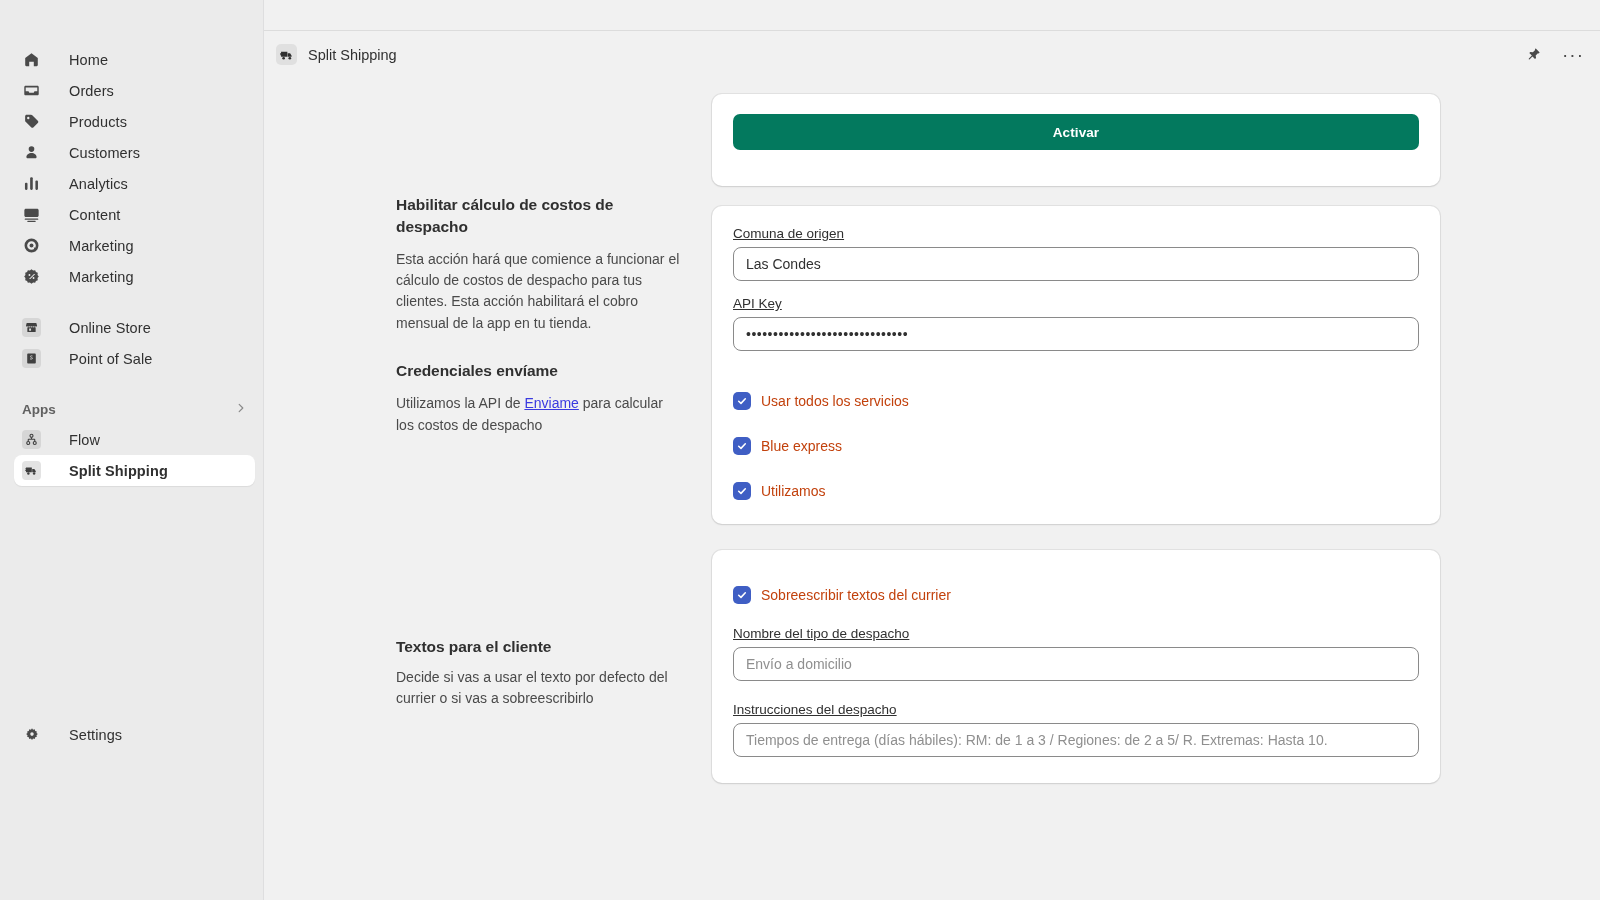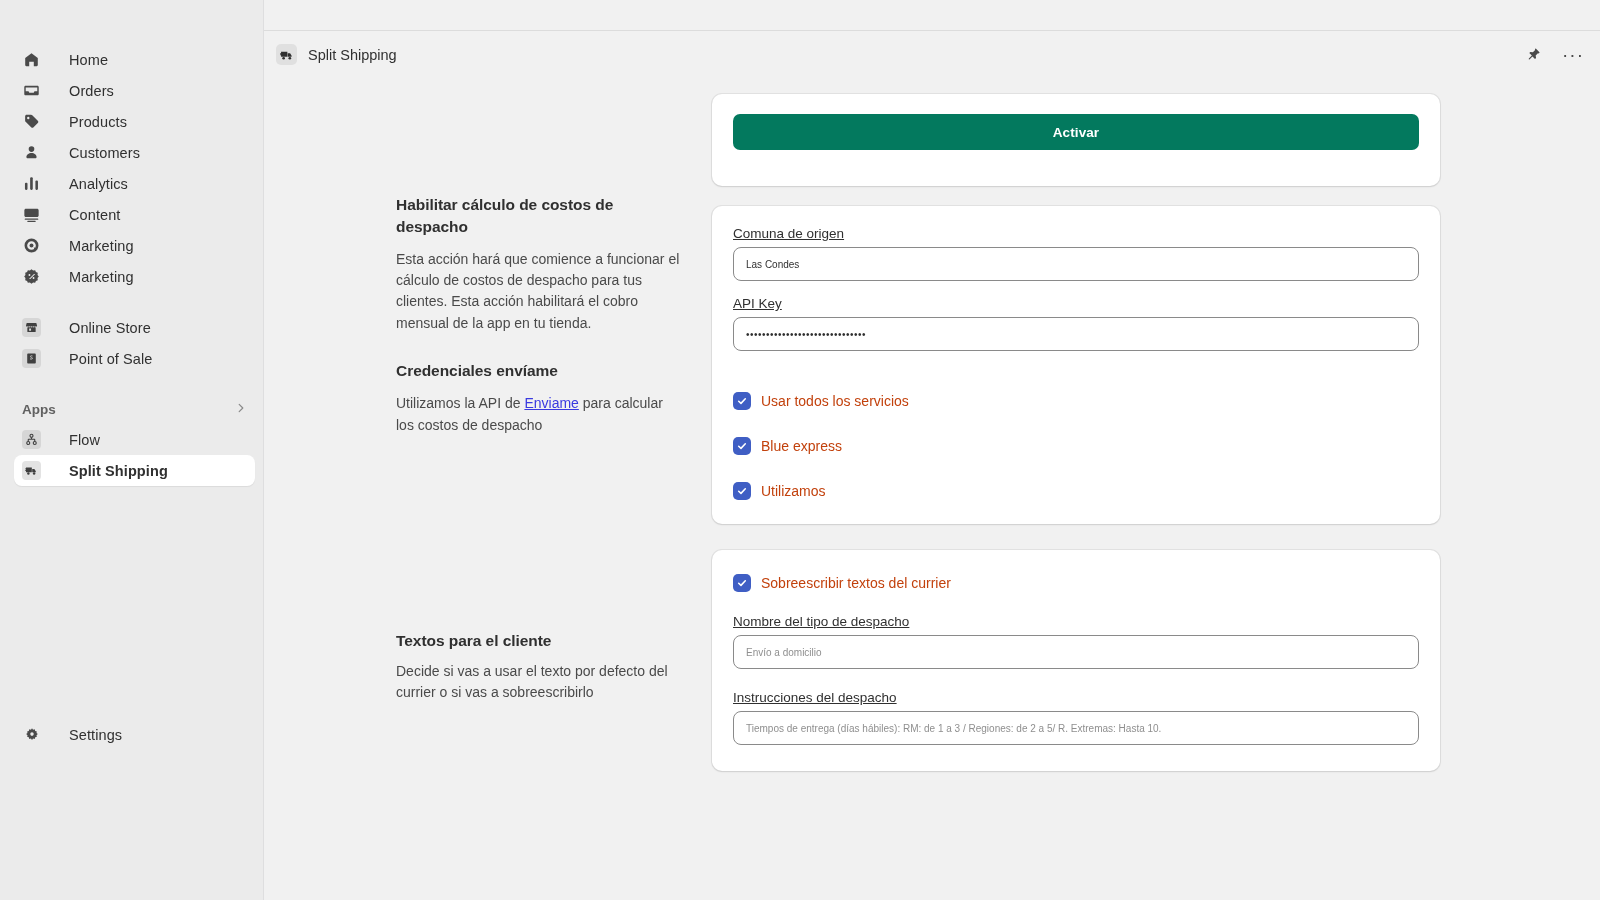--- a/index.html
+++ b/index.html
@@ -106,21 +106,21 @@
     cursor: pointer; letter-spacing: .1px;
   }
   .card-activate { padding: 20px 21px 36px 21px; }
 
   .field { margin-bottom: 15px; }
   .field:last-child { margin-bottom: 0; }
   .flabel { display: block; font-size: 13.5px; color: #303030; margin-bottom: 6px; text-decoration: underline; }
   .finput {
     width: 100%; height: 34px; border: 1px solid #8a8a8a;
     border-radius: 8px; background: #fff; padding: 0 12px;
-    font-size: 10px; color: #303030;
+    font-size: 14px; color: #303030;
     font-family: "Liberation Sans", sans-serif; outline: none;
   }
   .finput::placeholder { color: #8f8f8f; }
   .finput.mono { letter-spacing: .5px; }
 
   .checkrow { display: flex; align-items: center; gap: 10px; margin-top: 20px; cursor: pointer; }
   .checkrow:first-child { margin-top: 0; }
   .cbox {
     width: 18px; height: 18px; flex: 0 0 18px; border-radius: 5px;
     background: #3f5ec4; display: flex; align-items: center; justify-content: center;
@@ -376,21 +376,21 @@
 
       <div style="height:26px;"></div>
 
       <div class="section">
         <div class="sec-left">
           <h2 class="h2 tight">Textos para el cliente</h2>
           <p class="p">Decide si vas a usar el texto por defecto del currier o si vas a sobreescribirlo</p>
         </div>
         <div class="sec-right">
           <div class="card card-texts">
-            <div class="checkrow" style="margin-top:4px;">
+            <div class="checkrow" style="margin-top:16px;">
               <span class="cbox">
                 <svg width="12" height="12" viewBox="0 0 20 20" fill="none" stroke="#ffffff" stroke-width="2.6" stroke-linecap="round" stroke-linejoin="round">
                     <polyline points="4.5,10.5 8.3,14 15.5,6.2"></polyline>
                   </svg>
               </span>
               <span class="clabel">Sobreescribir textos del currier</span>
             </div>
 
             <div style="height:22px;"></div>
 

